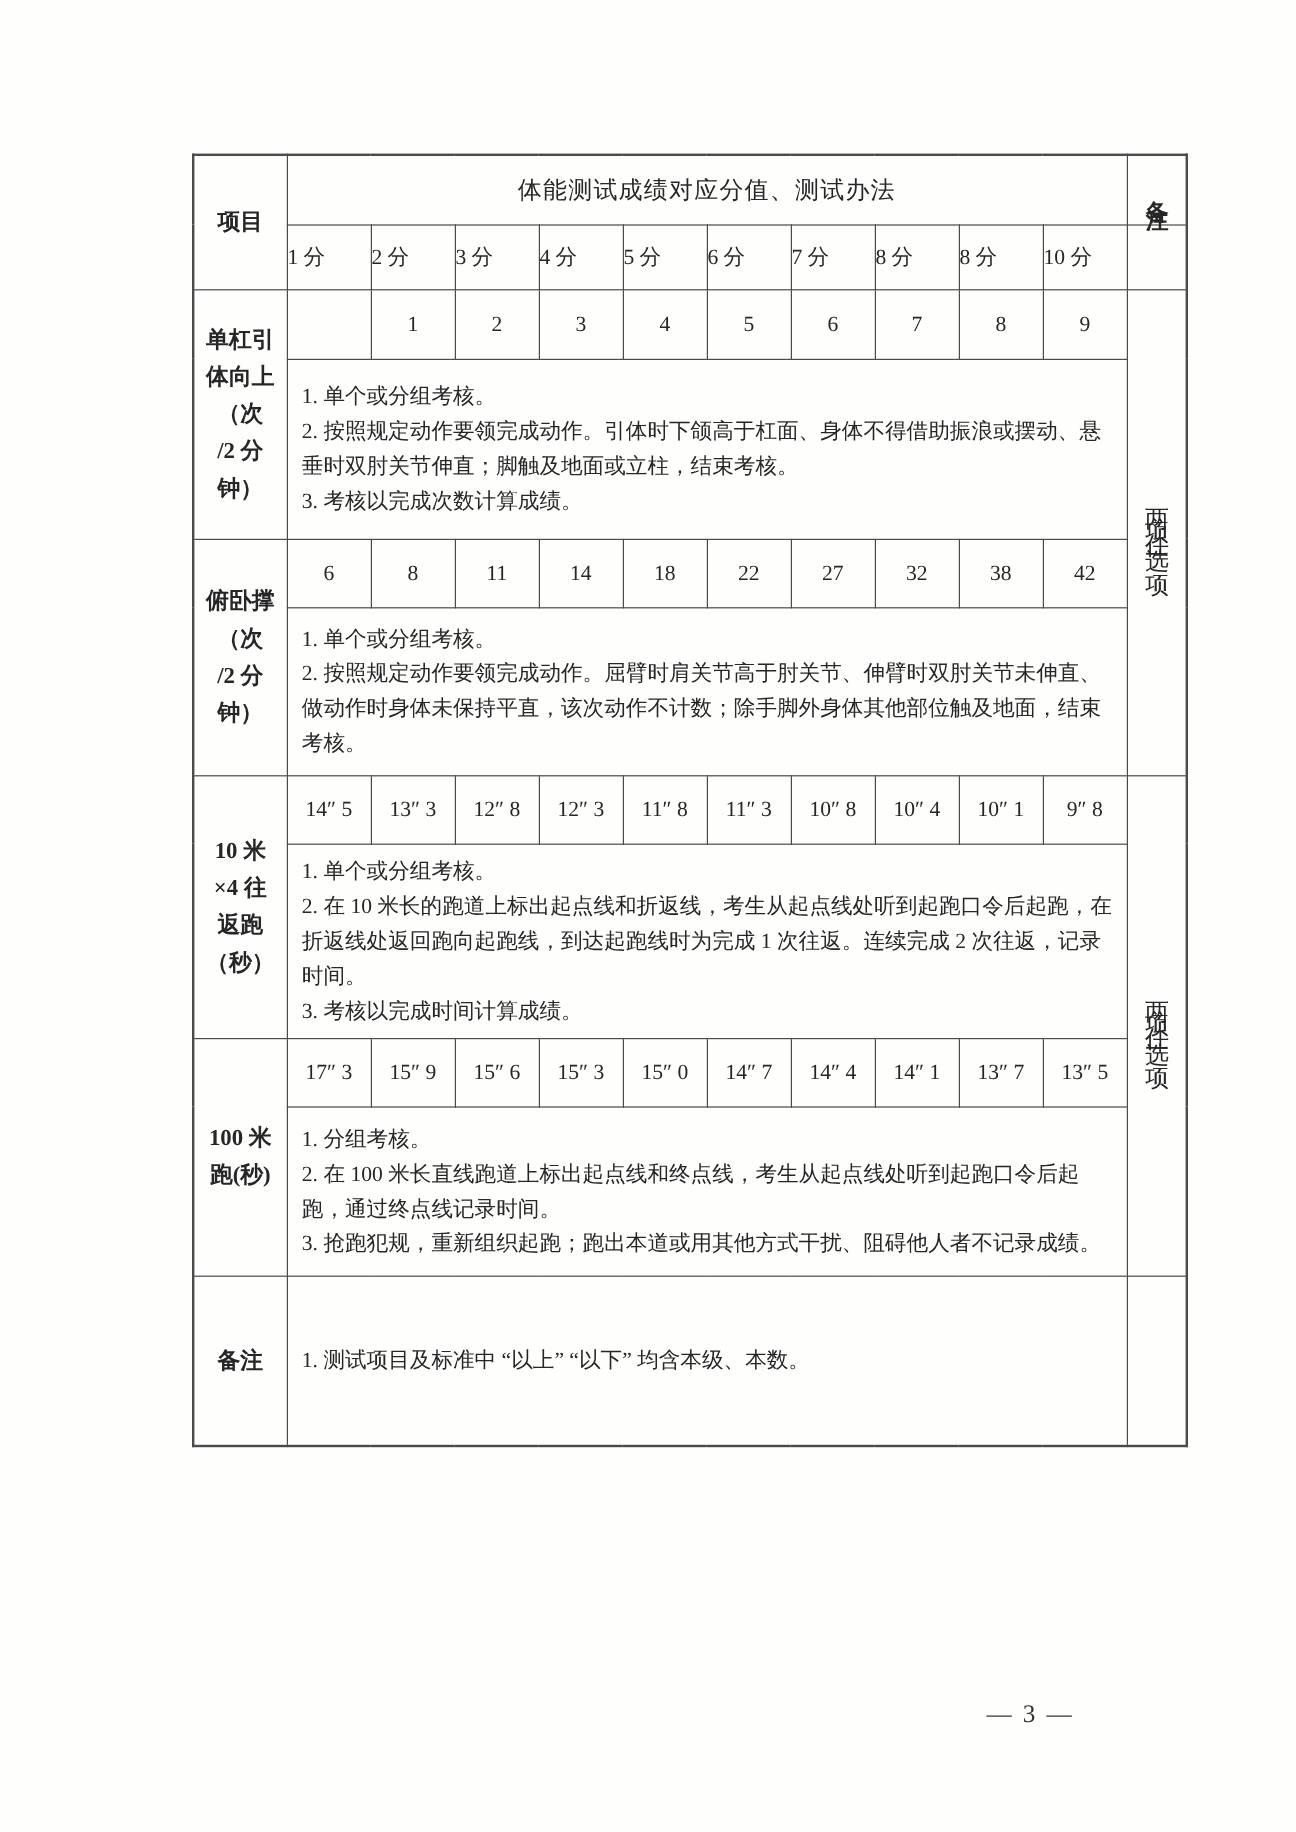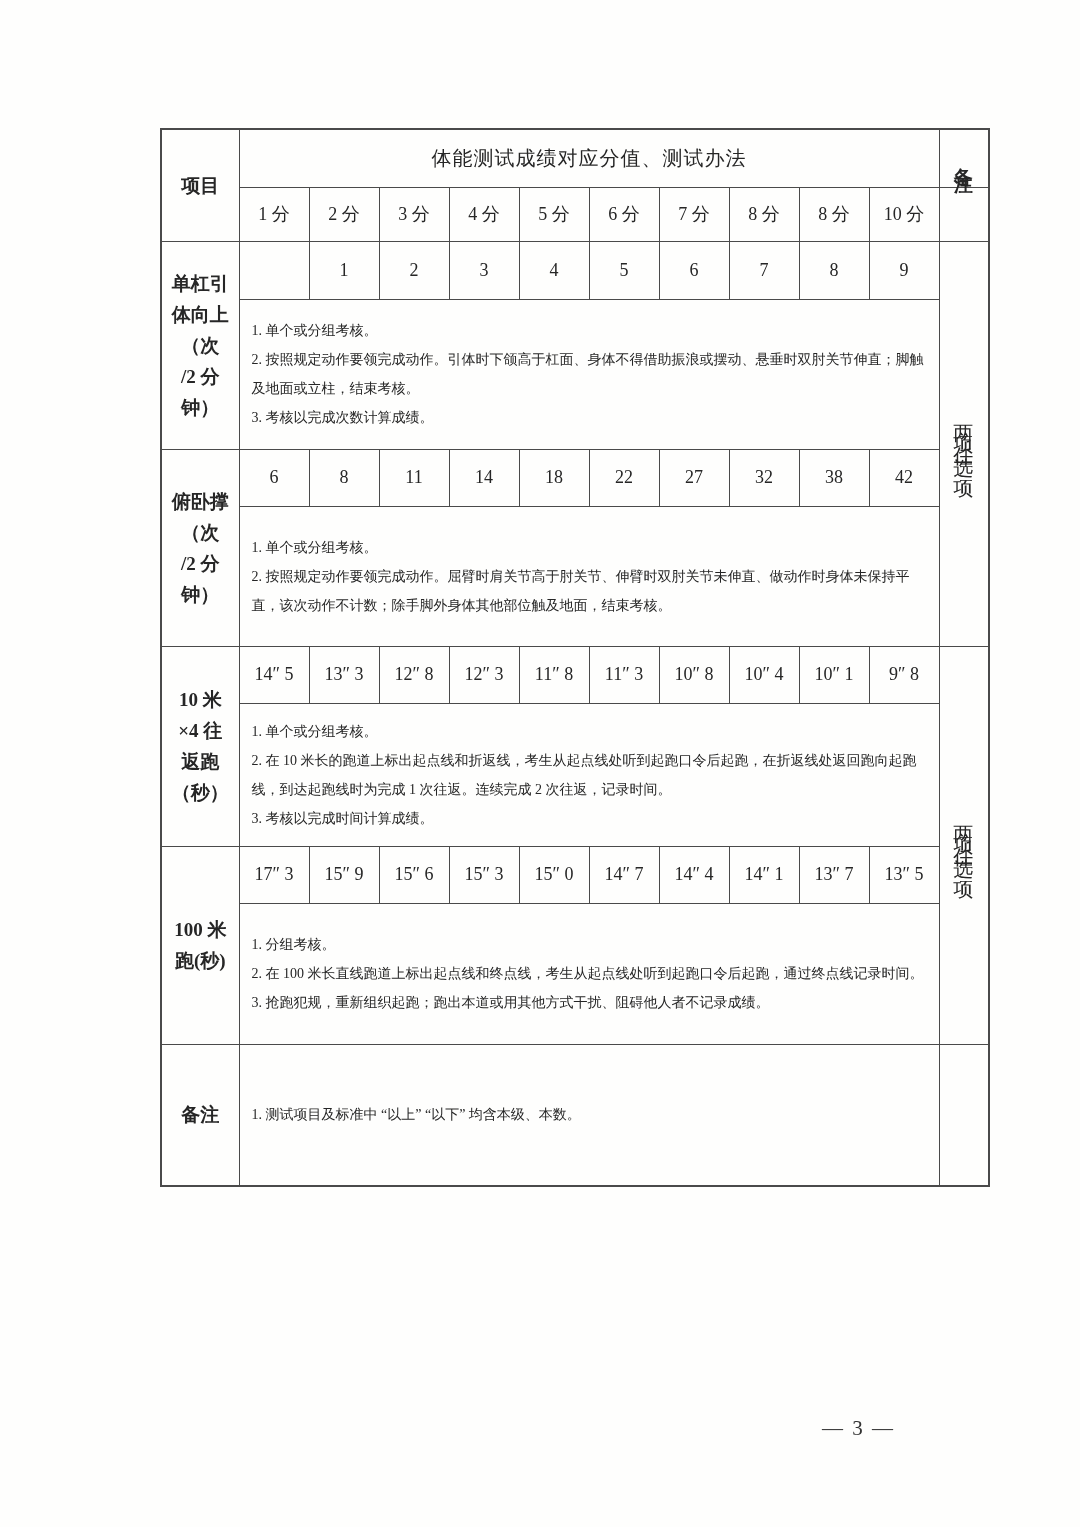--- a/index.html
+++ b/index.html
@@ -35,24 +35,24 @@
   .rn3{height:143px;}
   .rn4{height:141px;padding-left:16px;}
   .rlast{height:142px;}
   td.title{
     font-weight:normal;font-size:20px;letter-spacing:1px;text-align:center;
   }
   td.proj{
     font-weight:bold;font-size:19px;line-height:31px;text-align:center;margin-top:41px;
   }
   td.proj div{white-space:nowrap;}
-  td.score-h{font-size:18px;text-align:center;font-family:Liberation Serif, serif;}
+  td.score-h{font-size:18px;text-align:left;font-family:Liberation Serif, serif;}
   td.val{font-size:18px;text-align:center;white-space:nowrap;}
   td.notes{
-    font-size:14px;line-height:29px;
+    font-size:18px;line-height:29px;
     padding:8px 10px 8px 12px;
     text-align:left;
   }
   td.vert-cell{text-align:center;}
   .vert{
     display:inline-block;
     writing-mode:vertical-rl;
     text-orientation:upright;
     font-size:20px;
     letter-spacing:11px;

